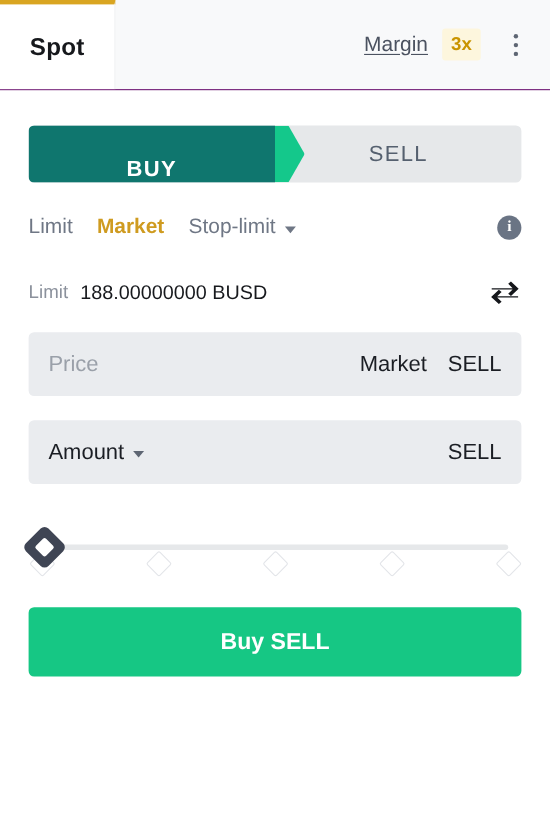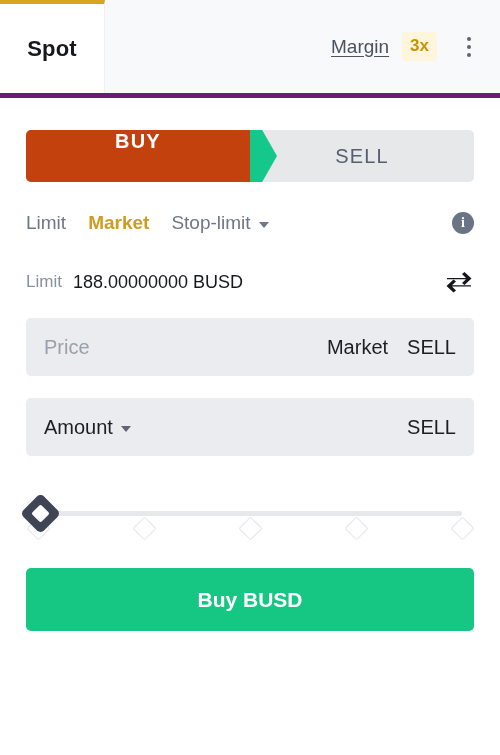--- a/index.html
+++ b/index.html
@@ -20,23 +20,23 @@
   #app {
     position: relative;
     width: 500px;
     height: 755px;
     background: #ffffff;
   }
 
   
   .tabbar {
     position: relative;
-    height: 98px;
+    height: 82px;
     background: #f8f9fa;
-    border-bottom: 5px solid #701a75;
+    border-bottom: 1px solid #701a75;
     display: flex;
     align-items: stretch;
   }
 
   .tab-spot {
     width: 105px;
     background: #ffffff;
     border-top: 4px solid #d9a521;
     border-right: 1px solid #eef0f2;
     display: flex;
@@ -113,23 +113,23 @@
     position: absolute;
     inset: 0;
     background: #e6e8ea;
     border-radius: 5px;
     overflow: hidden;
   }
   .bs-buy {
     position: absolute;
     left: 0; top: 0; bottom: 0;
     width: 50%;
-    background: #c2410c;
-    display: flex;
-    align-items: flex-start;
+    background: #0f766e;
+    display: flex;
+    align-items: flex-end;
     justify-content: center;
     cursor: pointer;
     z-index: 3;
   }
   .bs-arrow {
     position: absolute;
     left: 50%;
     top: 0;
     width: 27px;
     height: 52px;
@@ -435,18 +435,18 @@
         <div class="tick" style="left:0%"></div>
         <div class="tick" style="left:25%"></div>
         <div class="tick" style="left:50%"></div>
         <div class="tick" style="left:75%"></div>
         <div class="tick" style="left:100%"></div>
       </div>
       <div class="slider-handle"></div>
     </div>
 
     <button class="buy-btn">
-      <span class="buy-btn-label">Buy BUSD</span>
+      <span class="buy-btn-label">Buy SELL</span>
     </button>
 
 
   </div>
 </div>
 
 </body></html>

